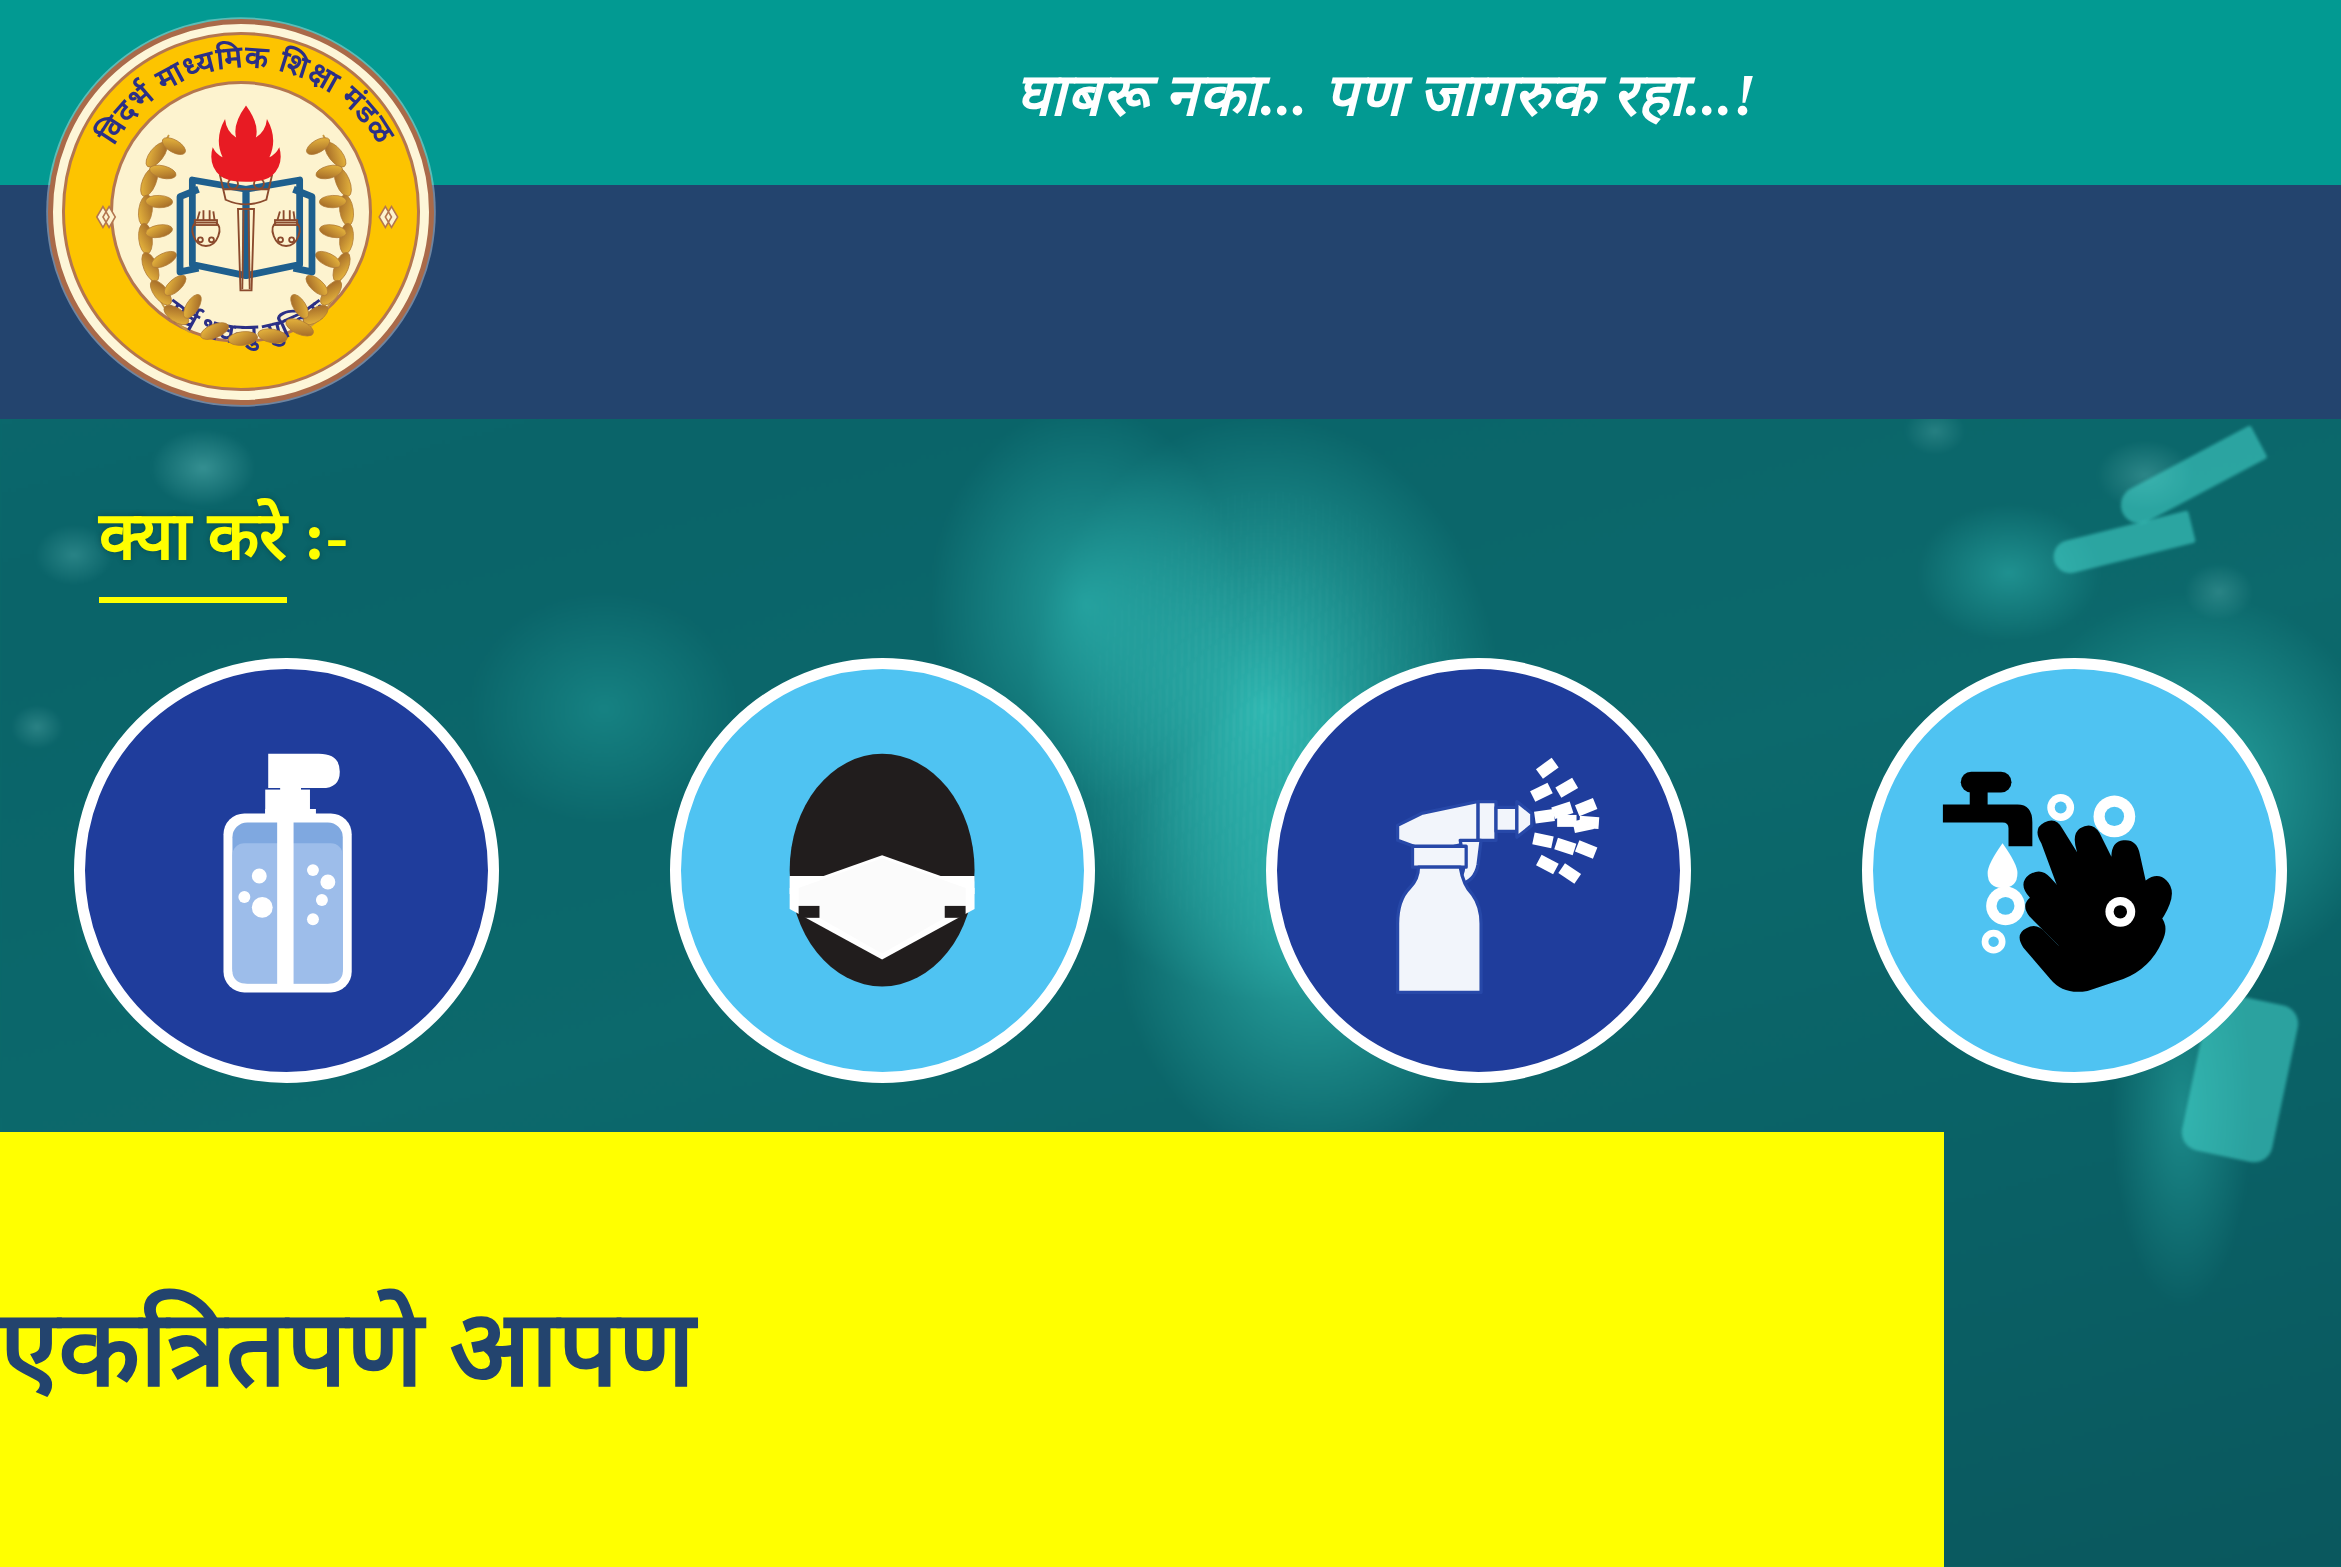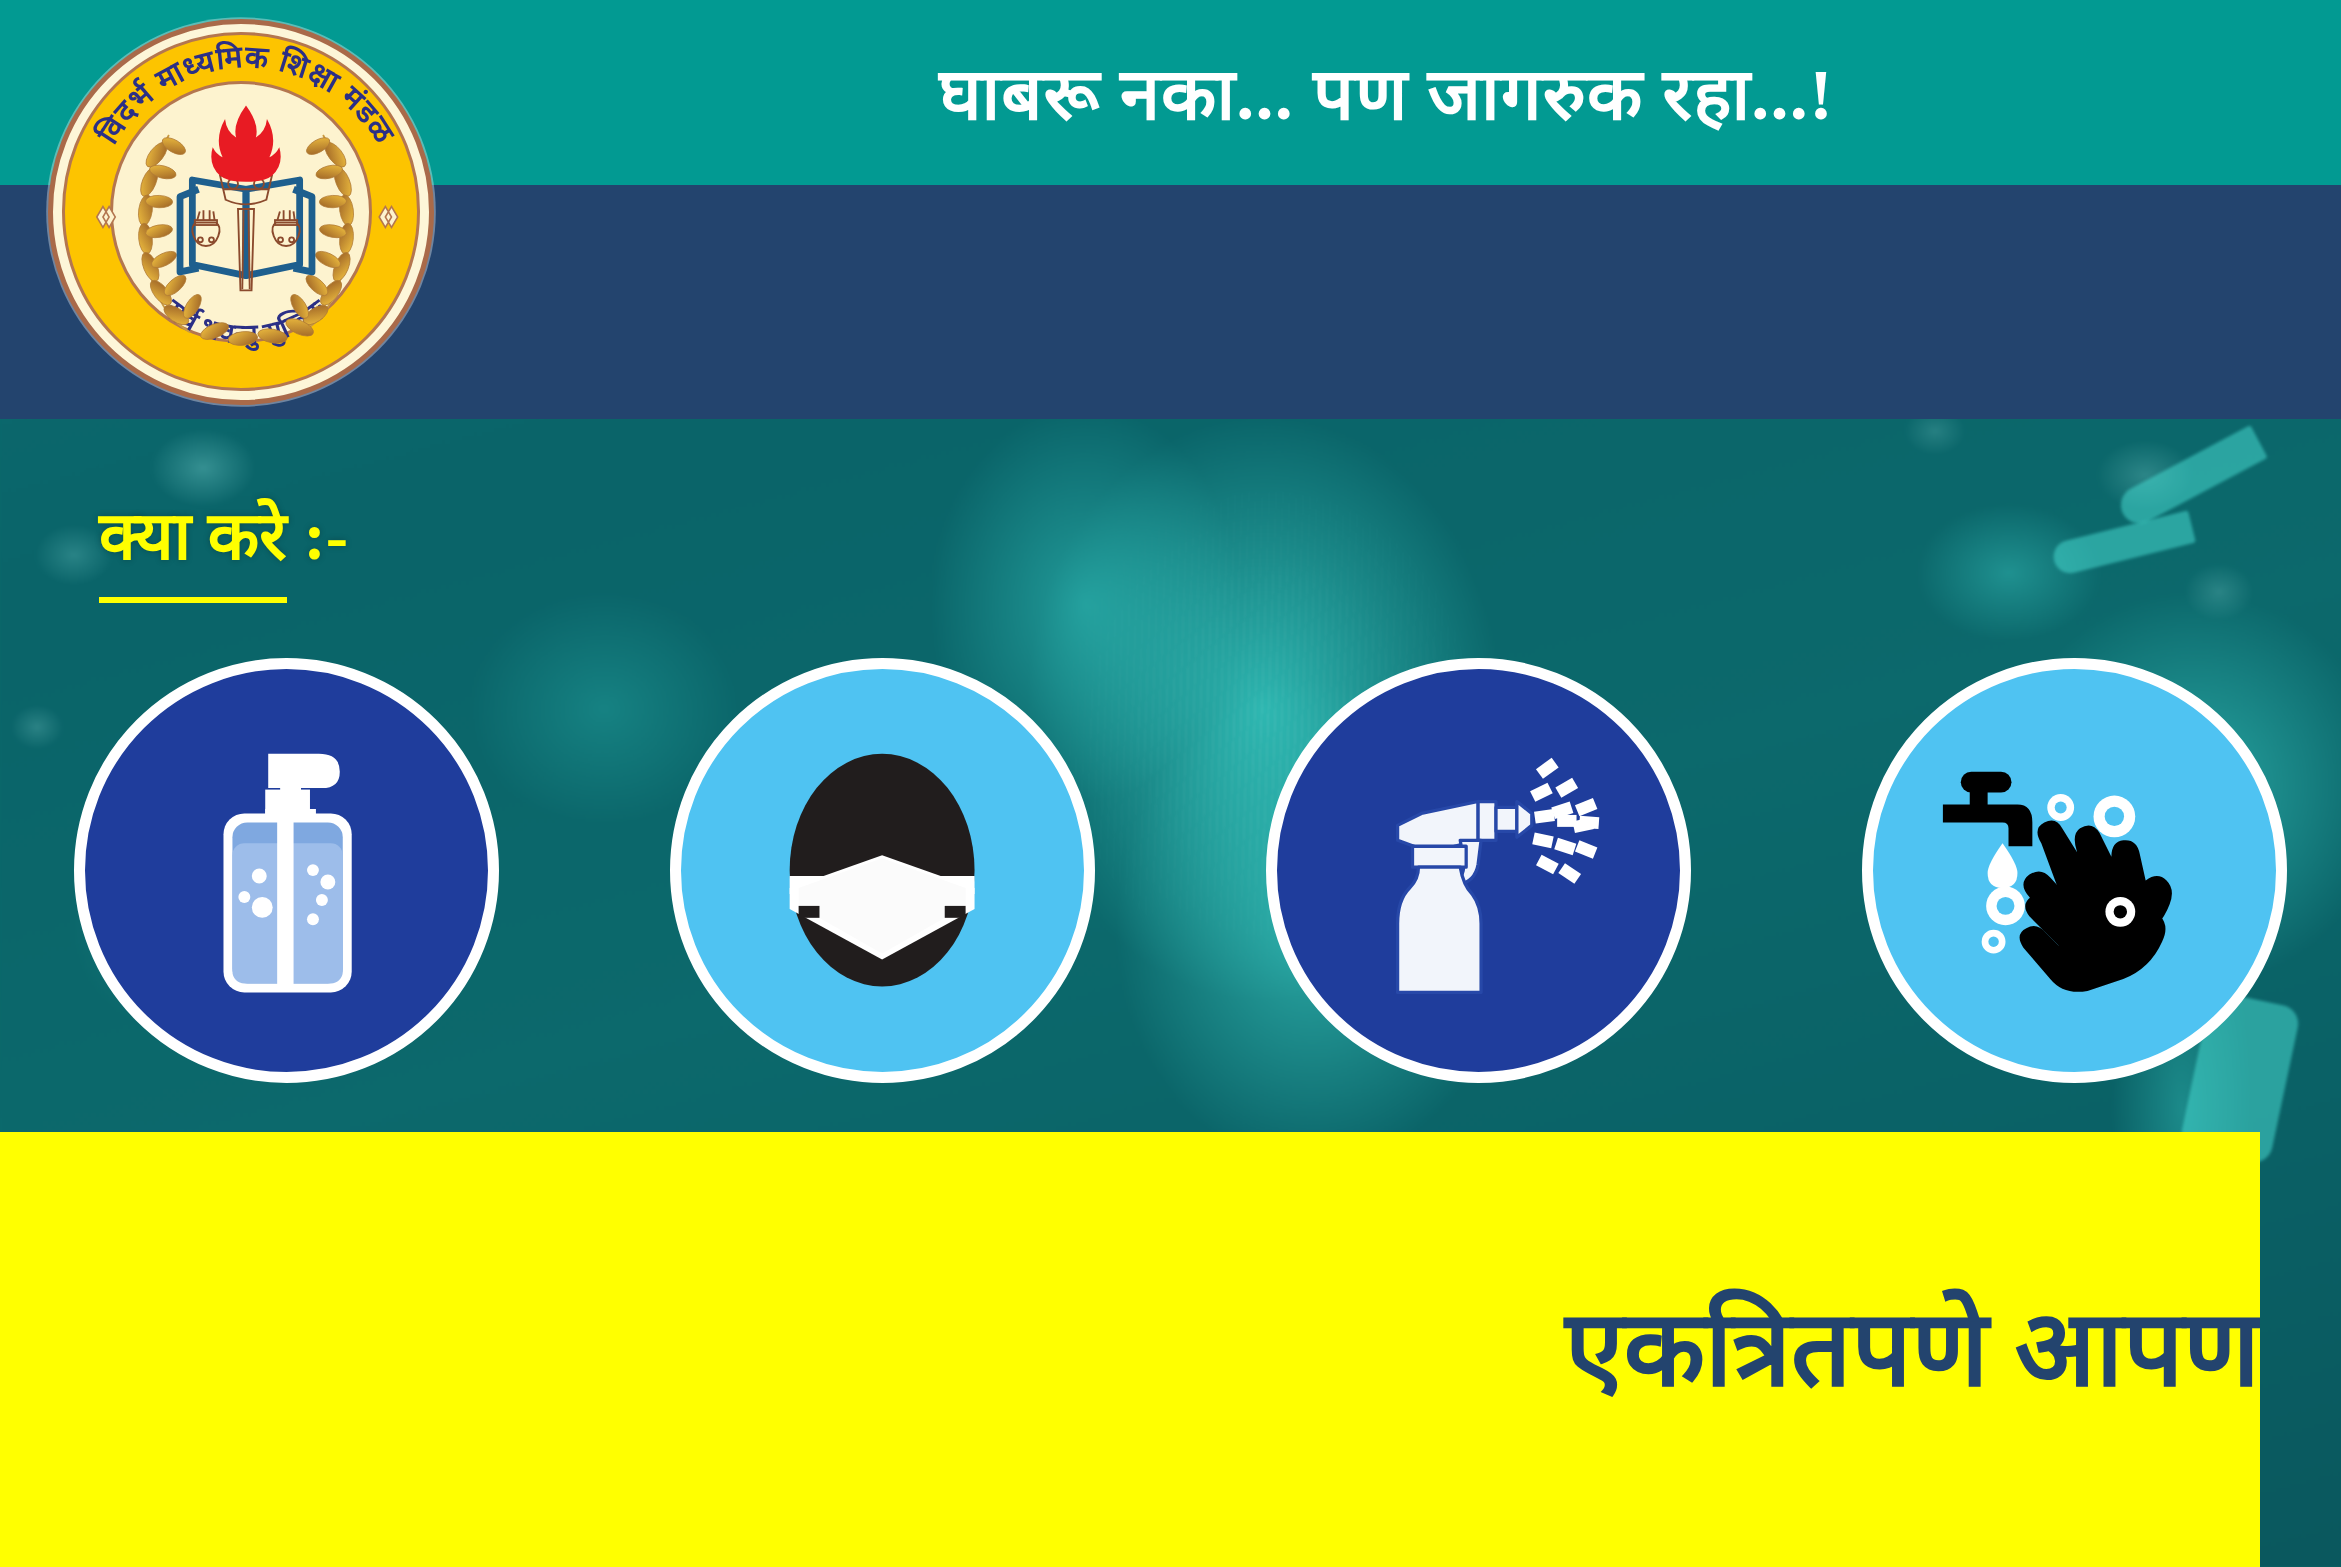--- a/index.html
+++ b/index.html
@@ -61,24 +61,25 @@
     position:absolute; left:0; top:185px; width:2342px; height:234px;
     background:#23446e;
   }
 
   .head-line1{
     position:absolute; left:468px; top:11px; width:1837px; height:168px;
     display:flex; align-items:center; justify-content:center;
     color:#ffffff;
     font-family:"Liberation Serif", serif;
     font-weight:bold;
-    font-size:72px;
+    font-size:59px;
     line-height:1;
     letter-spacing:1.2px;
     white-space:nowrap;
+    font-style:italic;
   }
   .head-line2{
     position:absolute; left:425px; top:189px; width:1880px; height:227px;
     display:flex; align-items:center; justify-content:center;
     color:#ffff00;
     font-family:"Liberation Serif", serif;
     font-weight:bold;
     font-size:94px;
     line-height:1;
     letter-spacing:0.6px;
@@ -138,24 +139,24 @@
     display:flex; align-items:center; justify-content:center;
     overflow:hidden;
     flex:0 0 auto;
   }
   .icon-circle svg{ width:74%; height:74%; display:block; }
   .ic-dark{ background:#1f3d9c; }
   .ic-light{ background:#4fc3f2; }
 
   
   .footer{
-    position:absolute; left:0; top:1132px; width:2260px; height:436px;
+    position:absolute; left:0; top:1132px; width:1944px; height:436px;
     background:#ffff00;
     display:flex; flex-direction:column;
-    align-items:flex-end; justify-content:center;
+    align-items:flex-start; justify-content:center;
     overflow:hidden;
   }
   .footer-line{
     color:#23446e;
     font-family:"Liberation Serif", serif;
     font-weight:bold;
     font-size:108px;
     line-height:1.22;
     white-space:nowrap;
     text-align:center;

